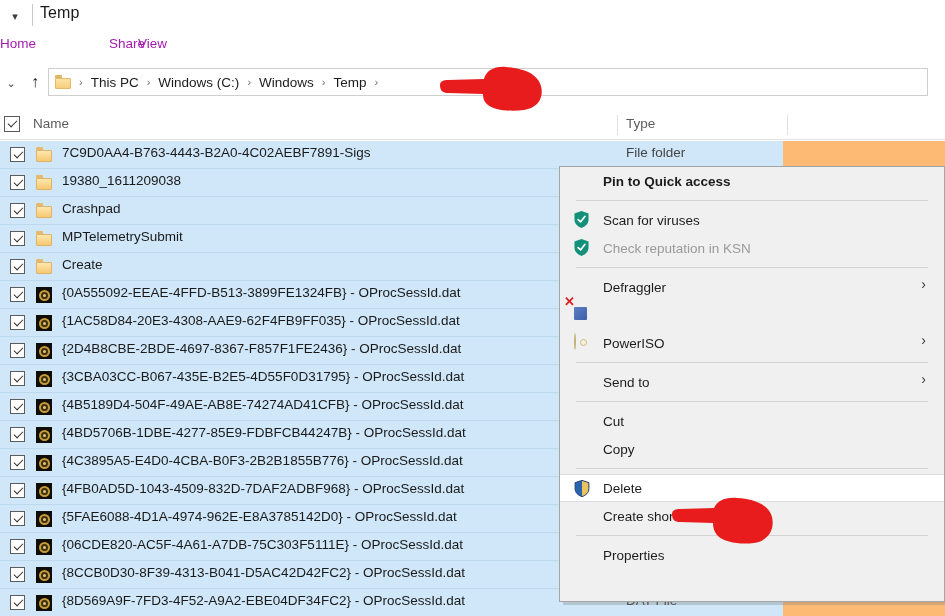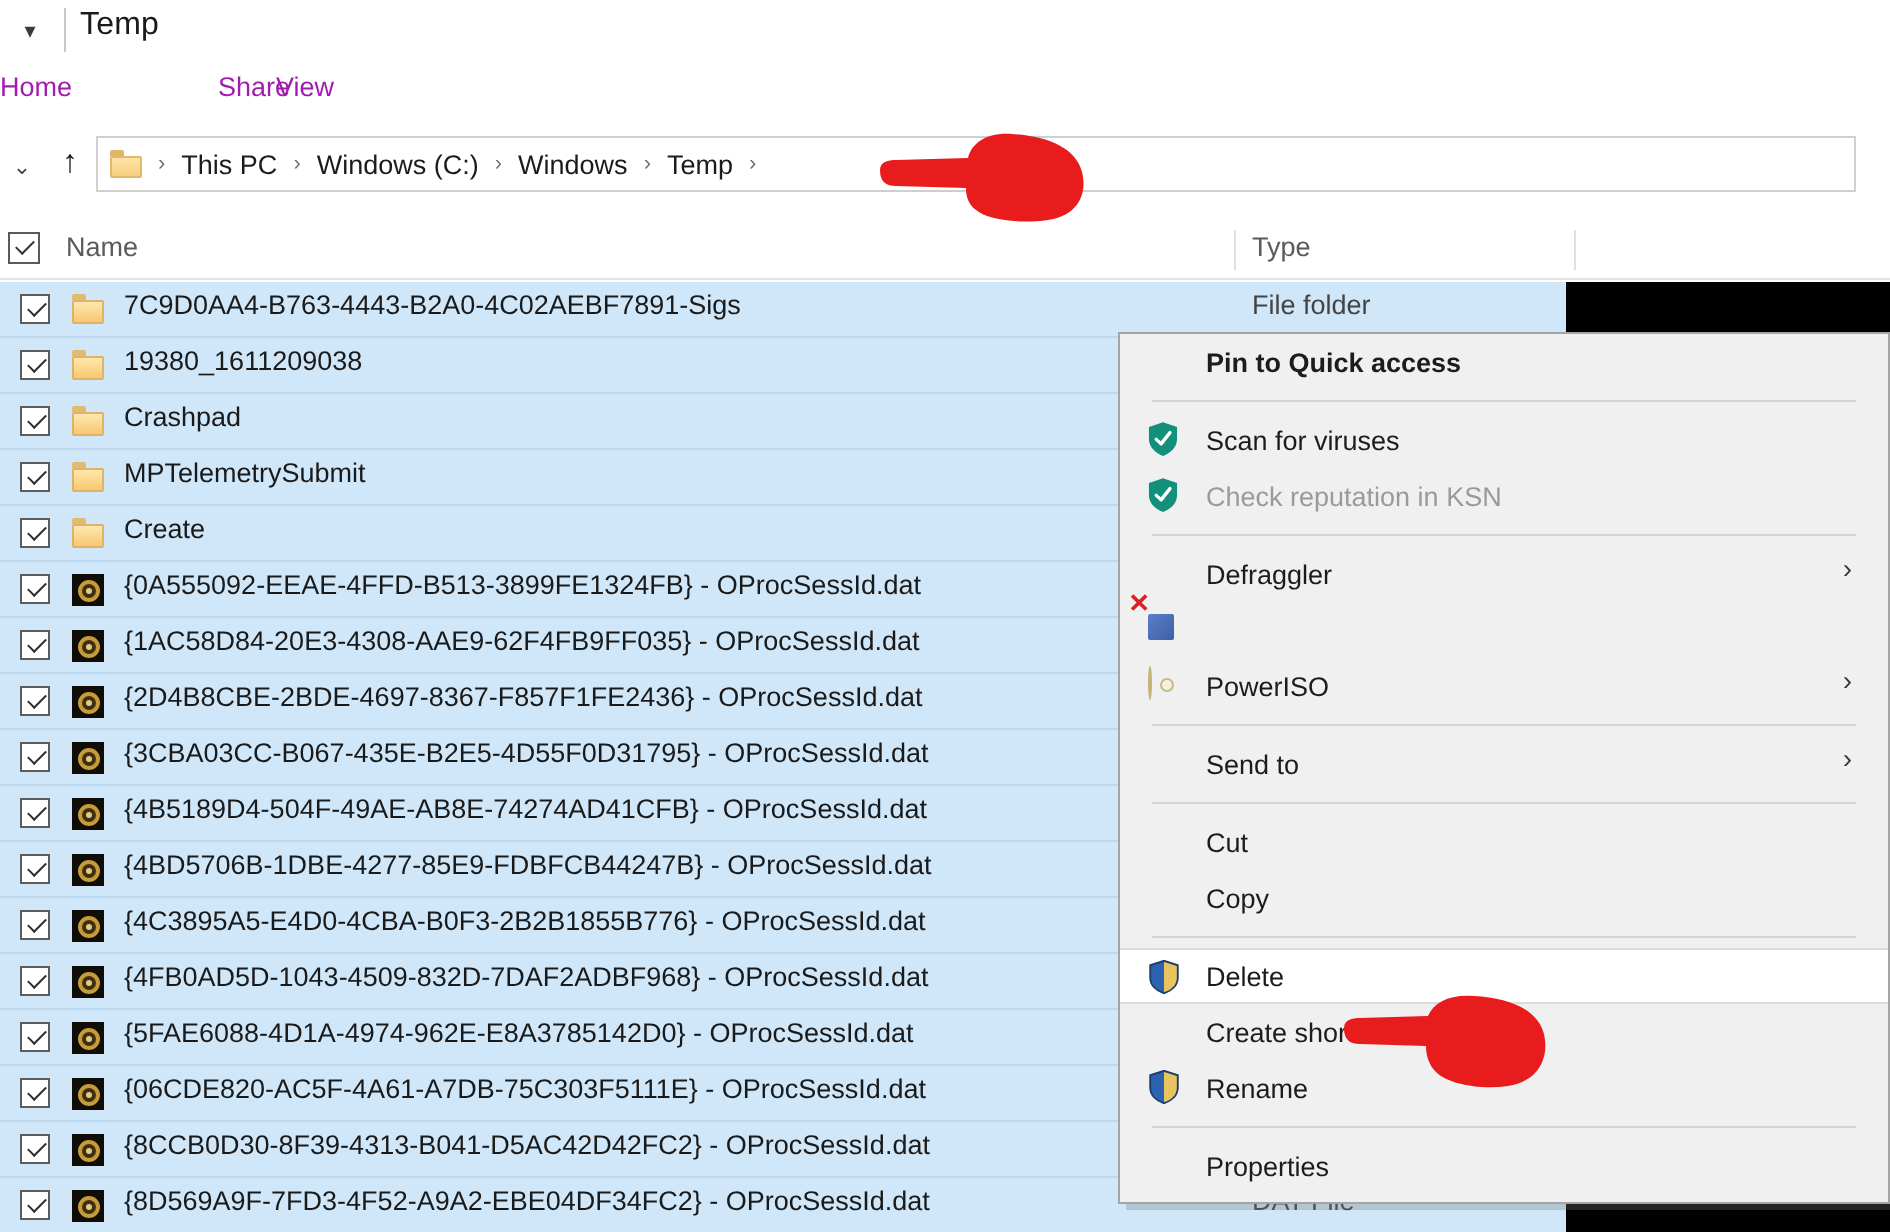--- a/index.html
+++ b/index.html
@@ -56,21 +56,21 @@
                     transform:rotate(-45deg); }
   .hdr-name{ position:absolute; left:33px; top:6px; font-size:13.5px; color:#5b5b5b; }
   .hdr-divider{ position:absolute; top:5px; width:1px; height:20px; background:#e1e1e1; }
   .hdr-divider.d1{ left:617px; }
   .hdr-divider.d2{ left:787px; }
   .hdr-type{ position:absolute; left:626px; top:6px; font-size:13.5px; color:#5b5b5b; }
   .sortarrow{ position:absolute; left:304px; top:104px; font-size:10px; color:#b9b9b9; }
 
   
   .filelist{ position:absolute; left:0; top:141px; width:945px; height:475px;
-             background:#000000; overflow:hidden; }
+             background:#fdba74; overflow:hidden; }
   .row{ position:relative; height:28px; width:783px; background:#cfe7f9;
         border-bottom:1px solid #bcd9ee; display:flex; align-items:center; }
   .row .cb{ position:absolute; left:10px; top:6px; width:15px; height:15px;
             border:1px solid #5c5c5c; background:#fff; }
   .row .cb:after{ content:""; position:absolute; left:2.5px; top:3px; width:8px; height:4px;
                   border-left:1.5px solid #2e2e2e; border-bottom:1.5px solid #2e2e2e;
                   transform:rotate(-45deg); }
   .row .ficon{ position:absolute; left:36px; top:6px; width:17px; height:16px; }
   .folder-ico{ position:relative; width:17px; height:15px; }
   .folder-ico .tab{ position:absolute; left:0; top:0px; width:7px; height:3px;
@@ -384,28 +384,20 @@
         <span class="micon"><svg class="uac-shield" viewBox="0 0 16 18">
             <path d="M8 0.4 L15.3 2.8 V9.2 C15.3 13.4 12 16.3 8 17.6 C4 16.3 .7 13.4 .7 9.2 V2.8 Z" fill="#2b63b0"></path>
             <path d="M8 0.4 L15.3 2.8 V9.2 C15.3 13.4 12 16.3 8 17.6 Z" fill="#e9c35e"></path>
             <path d="M8 0.4 L15.3 2.8 V9.2 C15.3 13.4 12 16.3 8 17.6 C4 16.3 .7 13.4 .7 9.2 V2.8 Z" fill="none" stroke="#1c3d6e" stroke-width="1"></path>
           </svg></span>
         <span class="mlabel">Delete</span>
       </div>
       <div class="mitem">
         <span class="mlabel">Create shortcut</span>
       </div>
-      <div class="mitem">
-        <span class="micon"><svg class="uac-shield" viewBox="0 0 16 18">
-            <path d="M8 0.4 L15.3 2.8 V9.2 C15.3 13.4 12 16.3 8 17.6 C4 16.3 .7 13.4 .7 9.2 V2.8 Z" fill="#2b63b0"></path>
-            <path d="M8 0.4 L15.3 2.8 V9.2 C15.3 13.4 12 16.3 8 17.6 Z" fill="#e9c35e"></path>
-            <path d="M8 0.4 L15.3 2.8 V9.2 C15.3 13.4 12 16.3 8 17.6 C4 16.3 .7 13.4 .7 9.2 V2.8 Z" fill="none" stroke="#1c3d6e" stroke-width="1"></path>
-          </svg></span>
-        <span class="mlabel">Rename</span>
-      </div>
       <div class="msep"></div>
       <div class="mitem">
         <span class="mlabel">Properties</span>
       </div>
     </div>
 
   <div class="hand" style="left:438px; top:66px;">
     <svg width="108" height="46" viewBox="0 0 108 46">
       <path fill="#e81c1c" d="M2 19 C2 15 6 14 10 14 L46 13 C48 5 56 0 68 1 C86 2 100 8 103 20 C106 32 100 42 86 44 C72 46 56 44 50 39 C46 36 45 32 45 28 L10 27 C5 27 2 25 2 19 Z"></path>
     </svg>

